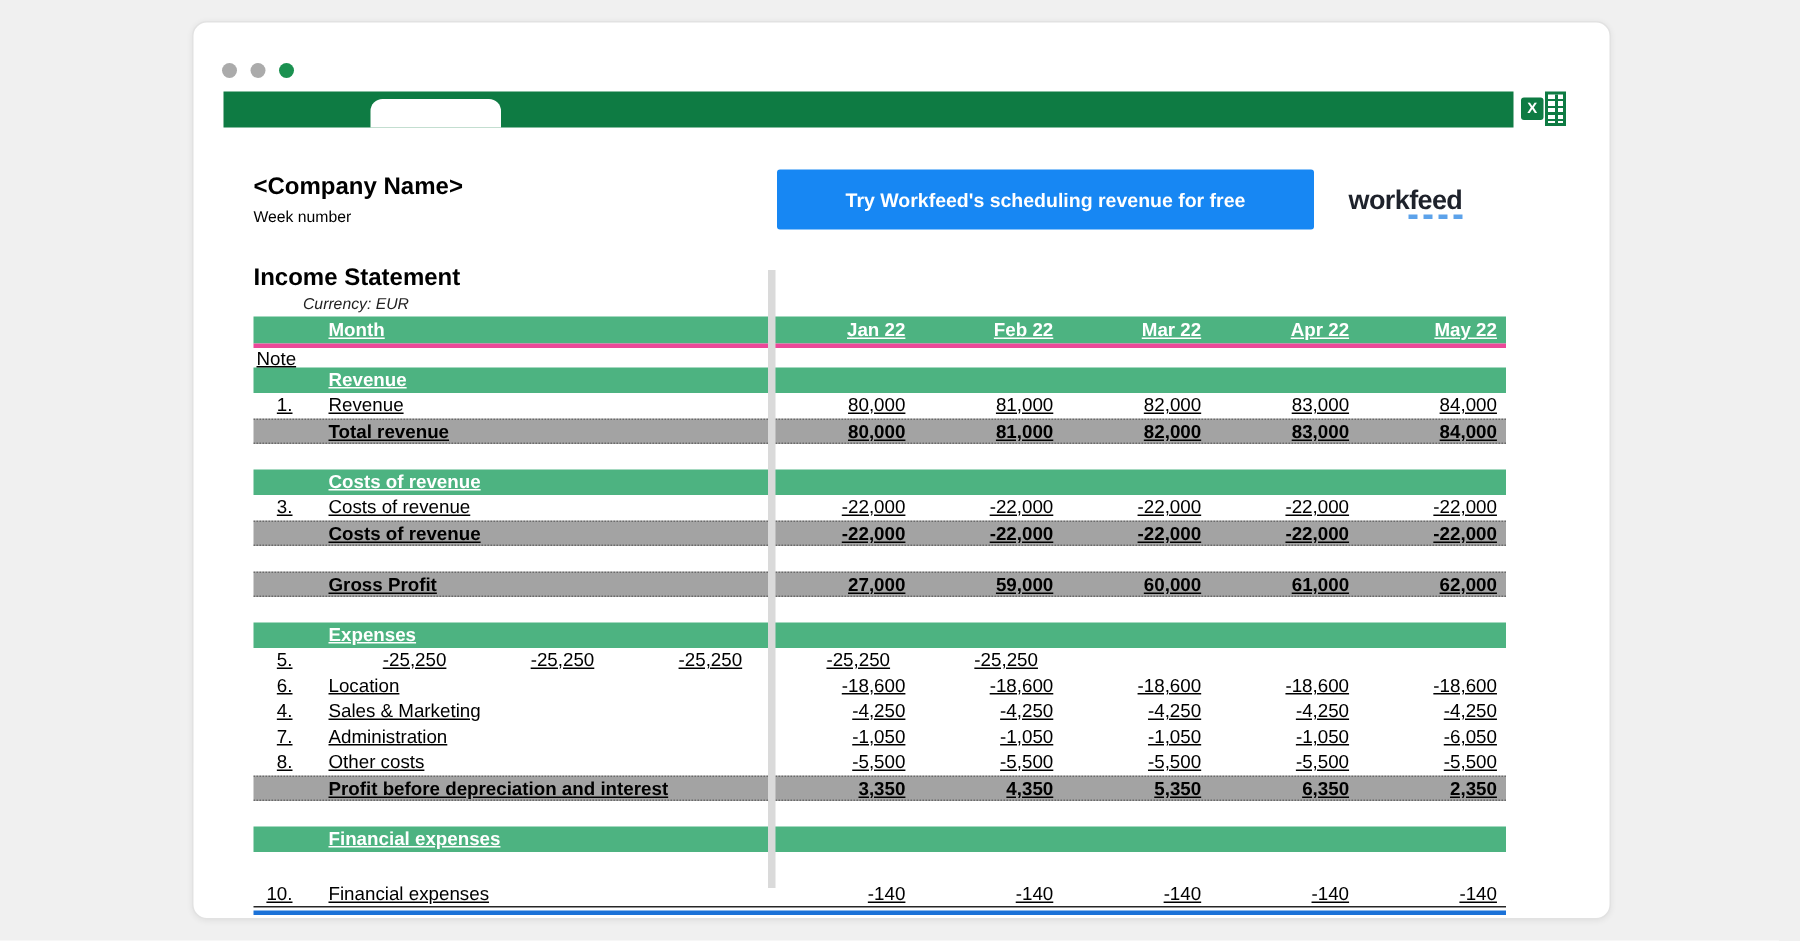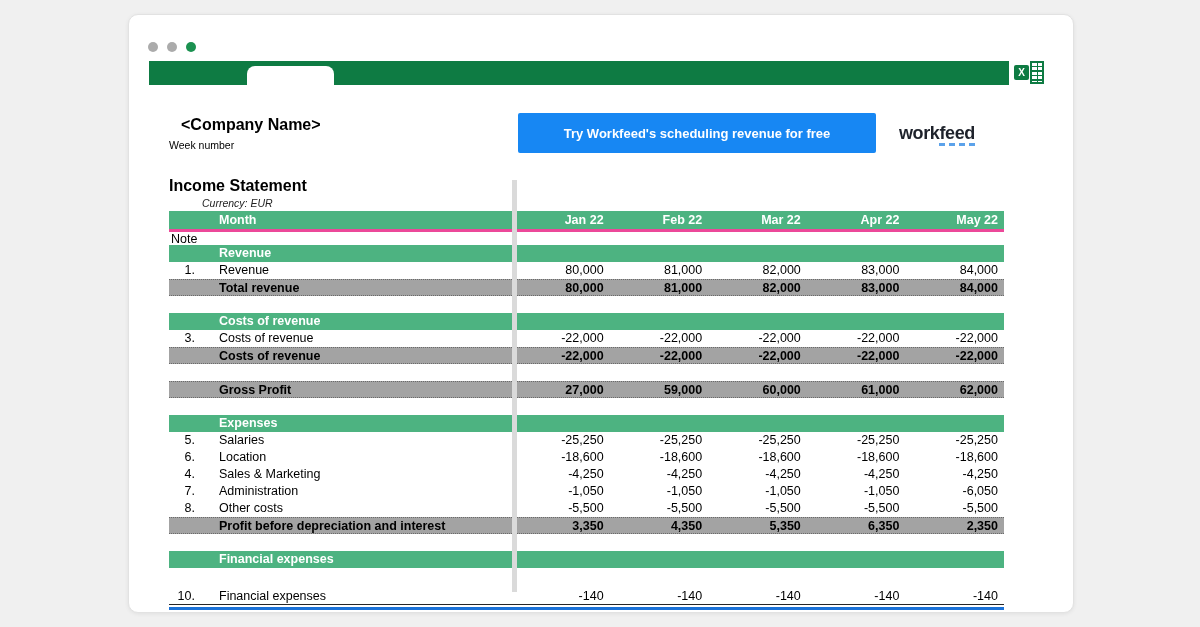--- a/index.html
+++ b/index.html
@@ -30,38 +30,38 @@
     background-image:
       repeating-linear-gradient(to bottom, transparent 0 3px, #0E7B43 3px 4.5px),
       linear-gradient(to right, transparent 0 5px, #0E7B43 5px 6.5px, transparent 6.5px);
   }
   .xl-x{
     position:absolute;left:0;top:5px;width:15px;height:15px;background:#0E7B43;color:#fff;
     font-weight:bold;font-size:10px;display:flex;align-items:center;justify-content:center;
     border-radius:2px;
   }
   
-  .company-name{position:absolute;left:40px;top:101px;font-size:16px;font-weight:bold;color:#000;margin-left:12px;}
+  .company-name{position:absolute;left:40px;top:101px;font-size:16px;font-weight:bold;color:#000;}
   .week-number{position:absolute;left:40px;top:124px;font-size:10.5px;color:#000;}
   .cta-button{
     position:absolute;left:389px;top:98px;width:358px;height:40px;
     background:#1787F3;color:#fff;font-weight:bold;font-size:13px;
     display:flex;align-items:center;justify-content:center;
     border:none;border-radius:2px;cursor:pointer;
   }
   .logo{position:absolute;left:770px;top:108px;font-size:18px;font-weight:800;color:#1E222B;letter-spacing:-0.4px;}
   .logo .feed{border-bottom:3px dashed #5CA2EA;padding-bottom:0;}
   
   .sheet-title{position:absolute;left:40px;top:162px;font-size:16px;font-weight:bold;color:#000;}
   .currency-note{position:absolute;left:40px;top:182px;font-size:10.5px;font-style:italic;color:#222;margin-left:33px;}
   
   .col-divider{position:absolute;left:383px;top:165px;width:5px;height:412px;background:#DADADA;z-index:5;}
   
   .sheet-table{position:absolute;left:40px;top:196px;width:835px;z-index:1;}
-  .row{display:flex;height:17px;line-height:17px;font-size:12.5px;color:#000;box-sizing:border-box;}
+  .row{display:flex;height:17px;line-height:17px;font-size:12.5px;color:#000;box-sizing:border-box;text-decoration:underline;}
   .row.month{height:18px;line-height:18px;background:#4DB381;color:#fff;font-weight:bold;}
   .row.note{height:16px;line-height:15px;border-top:3px solid #ec4899;}
   .row.section{background:#4DB381;color:#fff;font-weight:bold;}
   .row.total{background:#a3a3a3;font-weight:bold;border-top:1px dotted rgba(0,0,0,0.35);border-bottom:1px dotted rgba(0,0,0,0.35);}
   .row.blank{background:#fff;}
   .row.last{border-bottom:1px solid #262626;margin-top:20px;}
   .c-note{flex:0 0 36px;text-align:right;padding-right:10px;box-sizing:border-box;}
   .c-label{flex:0 0 306px;padding-left:14px;box-sizing:border-box;white-space:nowrap;}
   .c-full{flex:1 1 auto;padding-left:2px;}
   .c-val{flex:0 0 98.6px;text-align:right;padding-right:6px;box-sizing:border-box;}
@@ -171,21 +171,20 @@
       </div>
       <div class="row blank">
         <span class="c-full"></span>
       </div>
       <div class="row section">
         <span class="c-note"></span>
         <span class="c-label">Expenses</span>
       </div>
       <div class="row item">
         <span class="c-note">5.</span>
-        <span class="c-label">Salaries</span>
         <span class="c-val">-25,250</span>
         <span class="c-val">-25,250</span>
         <span class="c-val">-25,250</span>
         <span class="c-val">-25,250</span>
         <span class="c-val">-25,250</span>
       </div>
       <div class="row item">
         <span class="c-note">6.</span>
         <span class="c-label">Location</span>
         <span class="c-val">-18,600</span>

